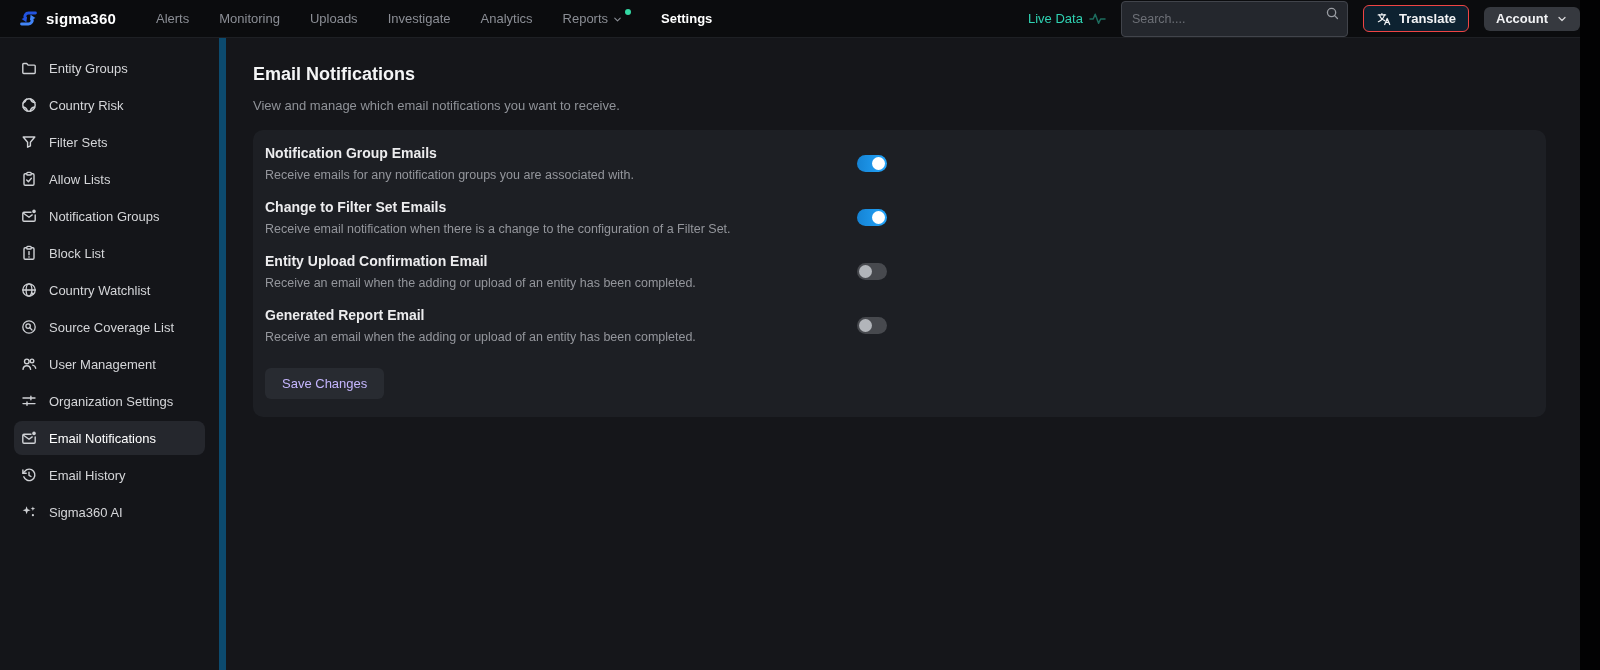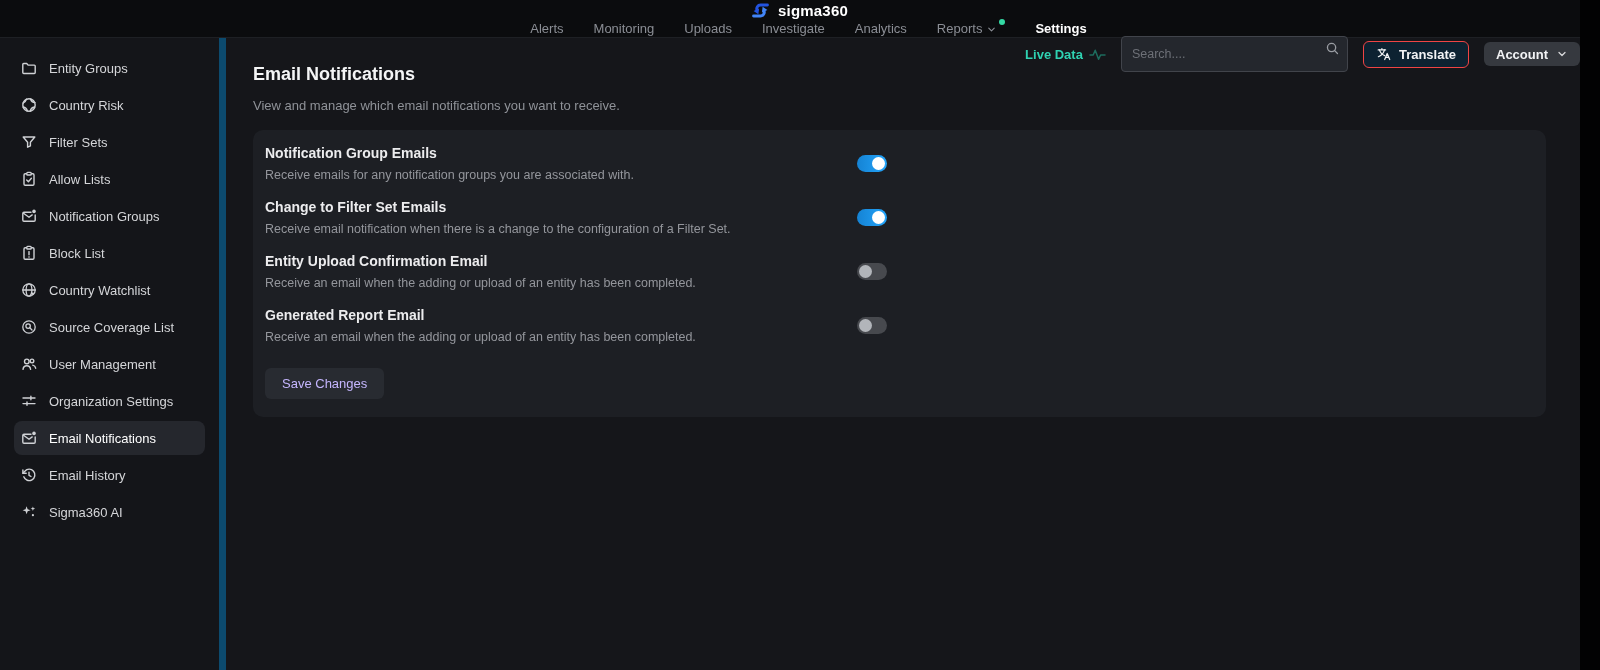--- a/index.html
+++ b/index.html
@@ -5,33 +5,33 @@
   * { box-sizing: border-box; margin: 0; padding: 0; }
   html,body { width:1600px; height:670px; overflow:hidden; }
   body {
     font-family: "Liberation Sans", sans-serif;
     background:#15161a; color:#e8e9eb;
     position:relative;
   }
   
   .navbar {
     height:38px; background:#0b0c0e; display:flex; align-items:center;
-    padding:0 20px 0 18px; border-bottom:1px solid #1e2024; position:relative; z-index:3;flex-direction:column;
+    padding:0 20px 0 18px; border-bottom:1px solid #1e2024; position:relative; z-index:3;
   }
   .logo { display:flex; align-items:center; gap:7px; cursor:pointer; }
   .logo span { font-size:15px; font-weight:bold; color:#fff; letter-spacing:.2px; }
-  .nav-links { display:flex; align-items:flex-end; gap:30px; margin-left:19px; }
+  .nav-links { display:flex; align-items:flex-end; gap:30px; margin-left:40px; }
   .nav-link { font-size:13px; color:#8b8e95; text-decoration:none; cursor:pointer; white-space:nowrap; }
   .nav-link.active { color:#ffffff; font-weight:bold; }
   .nav-reports { display:flex; align-items:flex-start; gap:4px; position:relative; }
   .nav-reports .chev { margin-top:3px; }
   .green-dot { width:6px; height:6px; border-radius:50%; background:#34d9a4; display:inline-block; margin:-2px 0 0 -2px; }
   .nav-right { margin-left:auto; display:flex; align-items:center; gap:15px; }
   .live-data { display:flex; align-items:center; gap:6px; }
-  .live-data span { color:#2fd2b2; font-weight:bold; font-size:13px;text-align:right; }
+  .live-data span { color:#2fd2b2; font-weight:normal; font-size:13px;text-align:right; }
   .search-box { position:relative; width:227px; }
   .search-box input {
     width:100%; height:36px; background:#24272d; border:1px solid #41444b;
     border-radius:4px; color:#d7d8da; font-size:12.5px; padding:0 28px 0 10px;
     font-family:"Liberation Sans",sans-serif; outline:none;
   }
   .search-box input::placeholder { color:#6d7077; }
   .search-box .search-ic { position:absolute; right:8px; top:5px; }
   .btn-translate {
     display:flex; align-items:center; gap:7px; height:27px; padding:0 12px;

